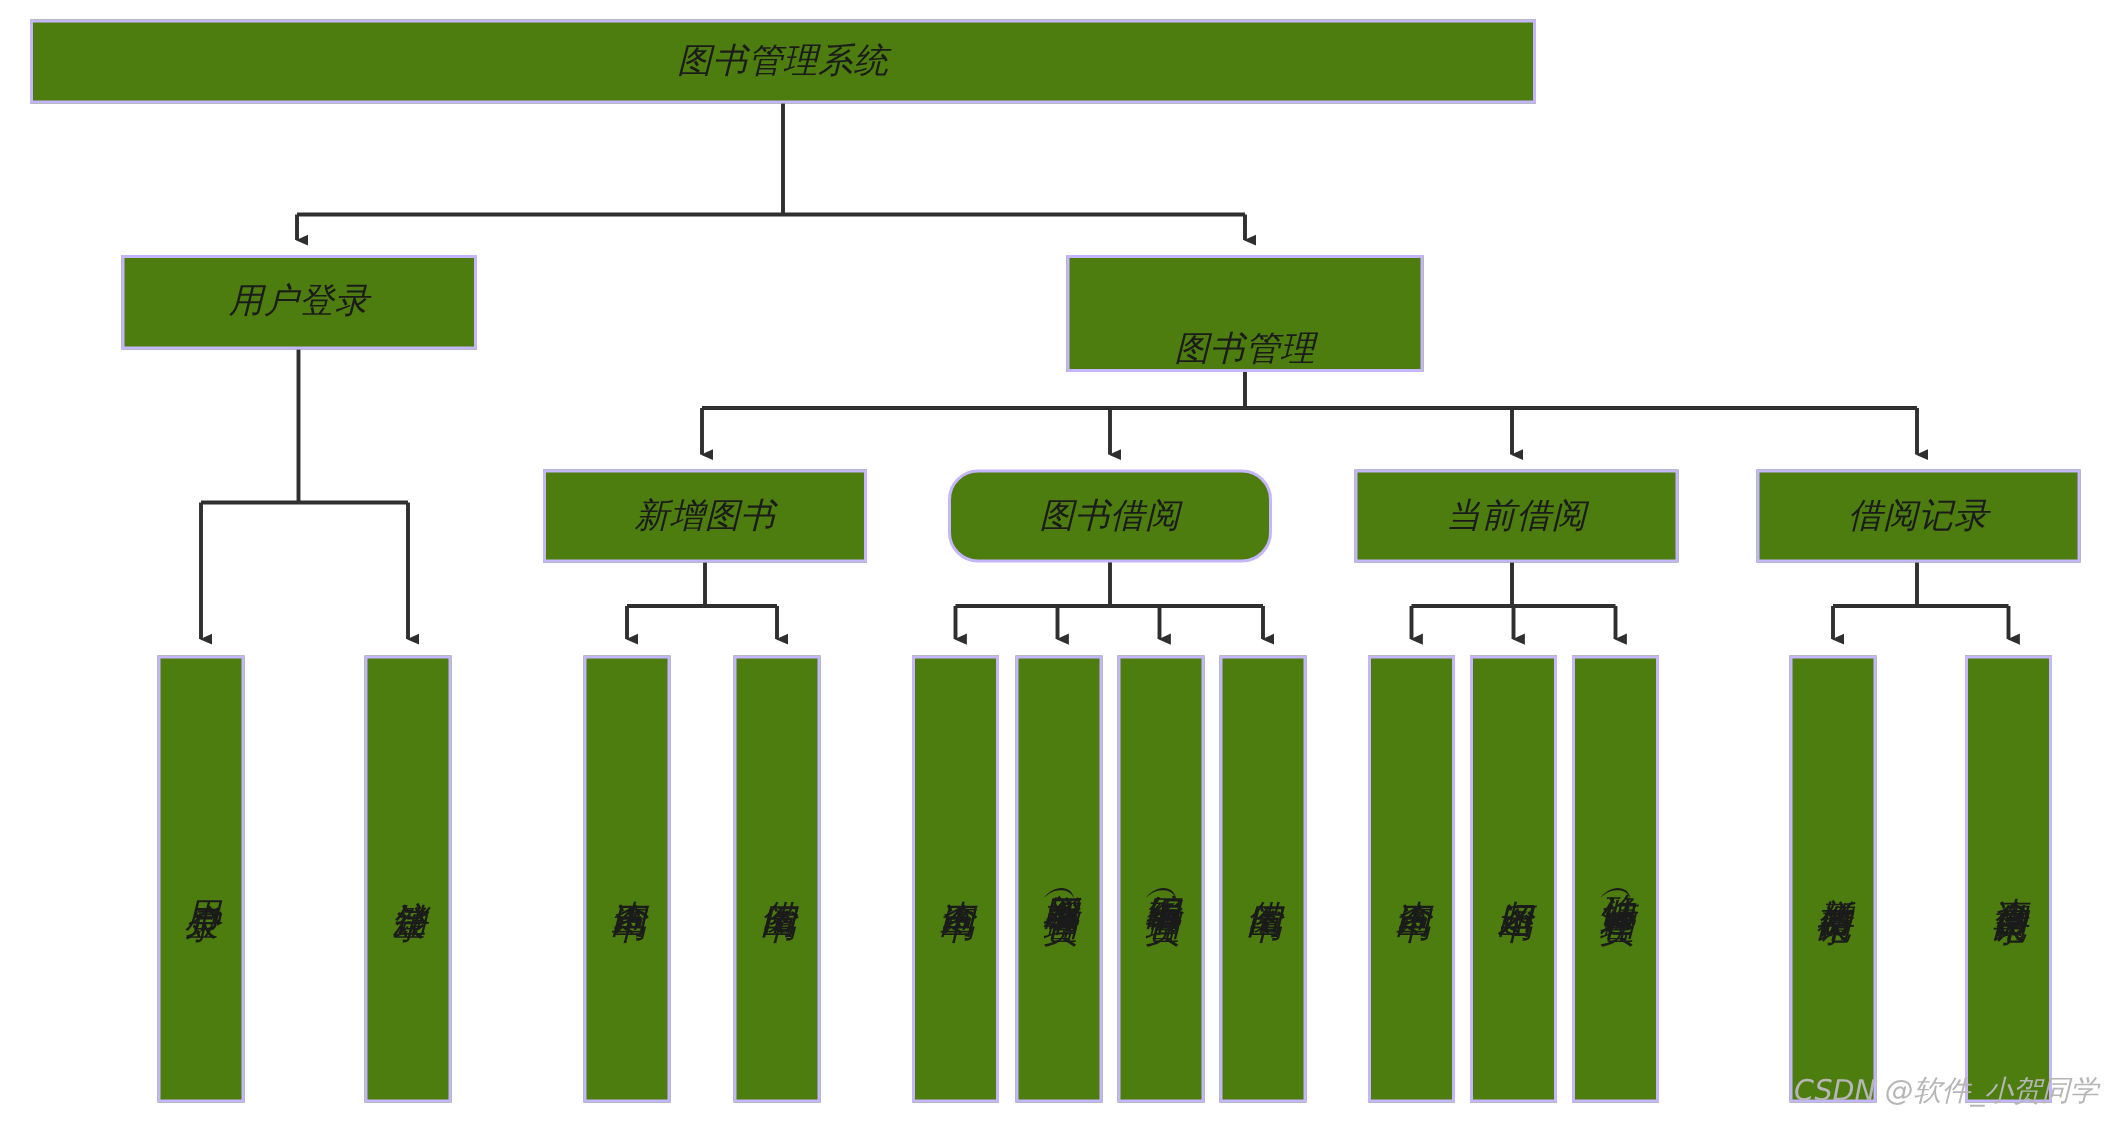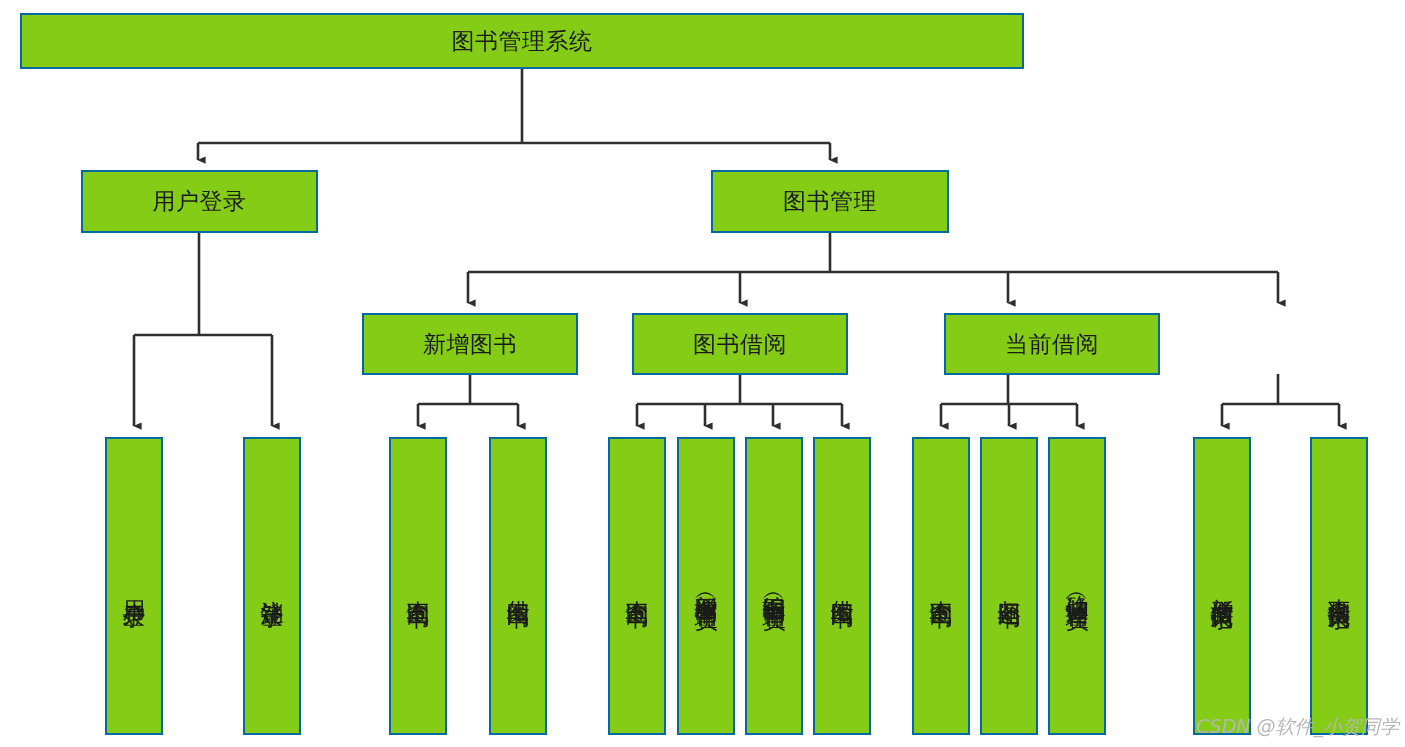--- a/index.html
+++ b/index.html
@@ -20,26 +20,27 @@
   #diagram-svg {
     position: absolute;
     left: 0;
     top: 0;
     width: 1405px;
     height: 747px;
   }
   .node-box {
     position: absolute;
     box-sizing: border-box;
-    border: 2px solid #0369a1;
-    background: #84cc16;
+    border: 2px solid #c4b5fd;
+    background: #4d7c0f;
     display: flex;
     align-items: center;
     justify-content: center;
     overflow: hidden;
+    font-style: italic;
   }
   .node-label-h {
     font-size: 23px;
     color: #1b1b1b;
     line-height: 1.15;
     letter-spacing: 0.5px;
     white-space: nowrap;
     font-family: "DejaVu Sans", "Liberation Sans", sans-serif;
   }
   .node-box-vertical {
@@ -132,36 +133,39 @@
   </svg>
 
   <div class="node-box" style="left:20px; top:13px; width:1004px; height:56px;">
     <span class="node-label-h">图书管理系统</span>
   </div>
 
   <div class="node-box" style="left:81px; top:170px; width:237px; height:63px;">
     <span class="node-label-h">用户登录</span>
   </div>
 
-  <div class="node-box" style="left:711px; top:170px; width:238px; height:63px;">
+  <div class="node-box" style="left:711px; top:170px; width:238px; height:78px;align-items:flex-end;">
     <span class="node-label-h">图书管理</span>
   </div>
 
   <div class="node-box" style="left:362px; top:313px; width:216px; height:62px;">
     <span class="node-label-h">新增图书</span>
   </div>
 
-  <div class="node-box" style="left:632px; top:313px; width:216px; height:62px;">
+  <div class="node-box" style="left:632px; top:313px; width:216px; height:62px;border-radius:20px;">
     <span class="node-label-h">图书借阅</span>
   </div>
 
-  <div class="node-box" style="left:944px; top:313px; width:216px; height:62px;">
+  <div class="node-box" style="left:903px; top:313px; width:216px; height:62px;">
     <span class="node-label-h">当前借阅</span>
   </div>
 
+  <div class="node-box" style="left:1171px; top:313px; width:216px; height:62px;">
+    <span class="node-label-h">借阅记录</span>
+  </div>
 
   <div class="node-box node-box-vertical" style="left:105px; top:437px; width:58px; height:298px;">
     <span class="node-label-v">用户登录</span>
   </div>
 
   <div class="node-box node-box-vertical" style="left:243px; top:437px; width:58px; height:298px;">
     <span class="node-label-v">注销登录</span>
   </div>
 
   <div class="node-box node-box-vertical" style="left:389px; top:437px; width:58px; height:298px;">

